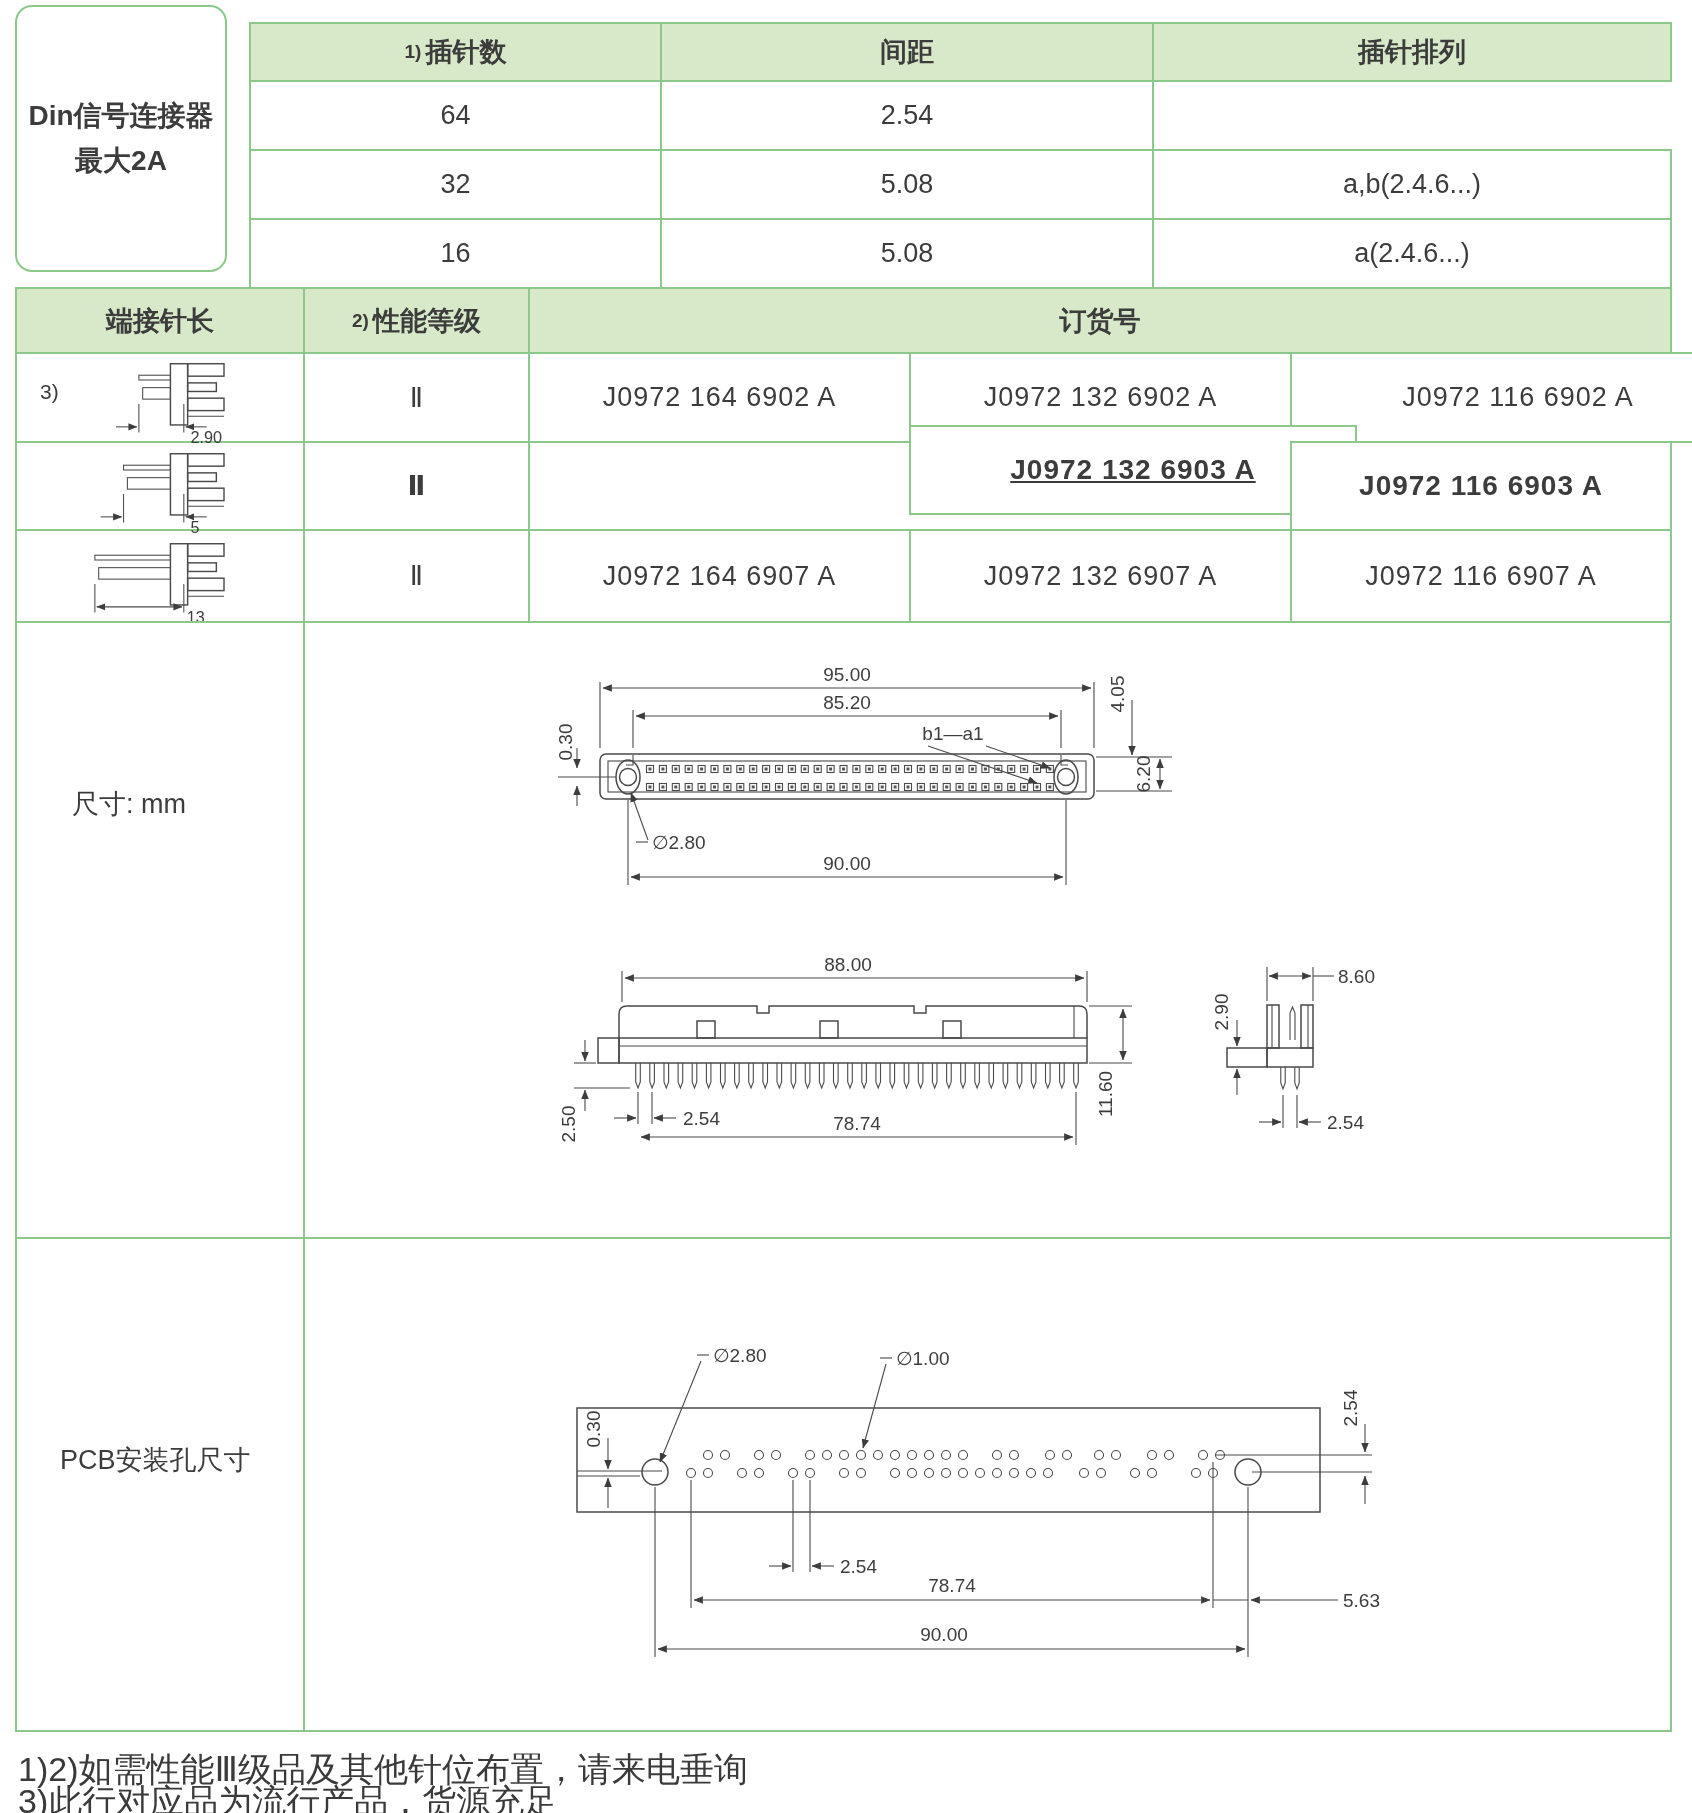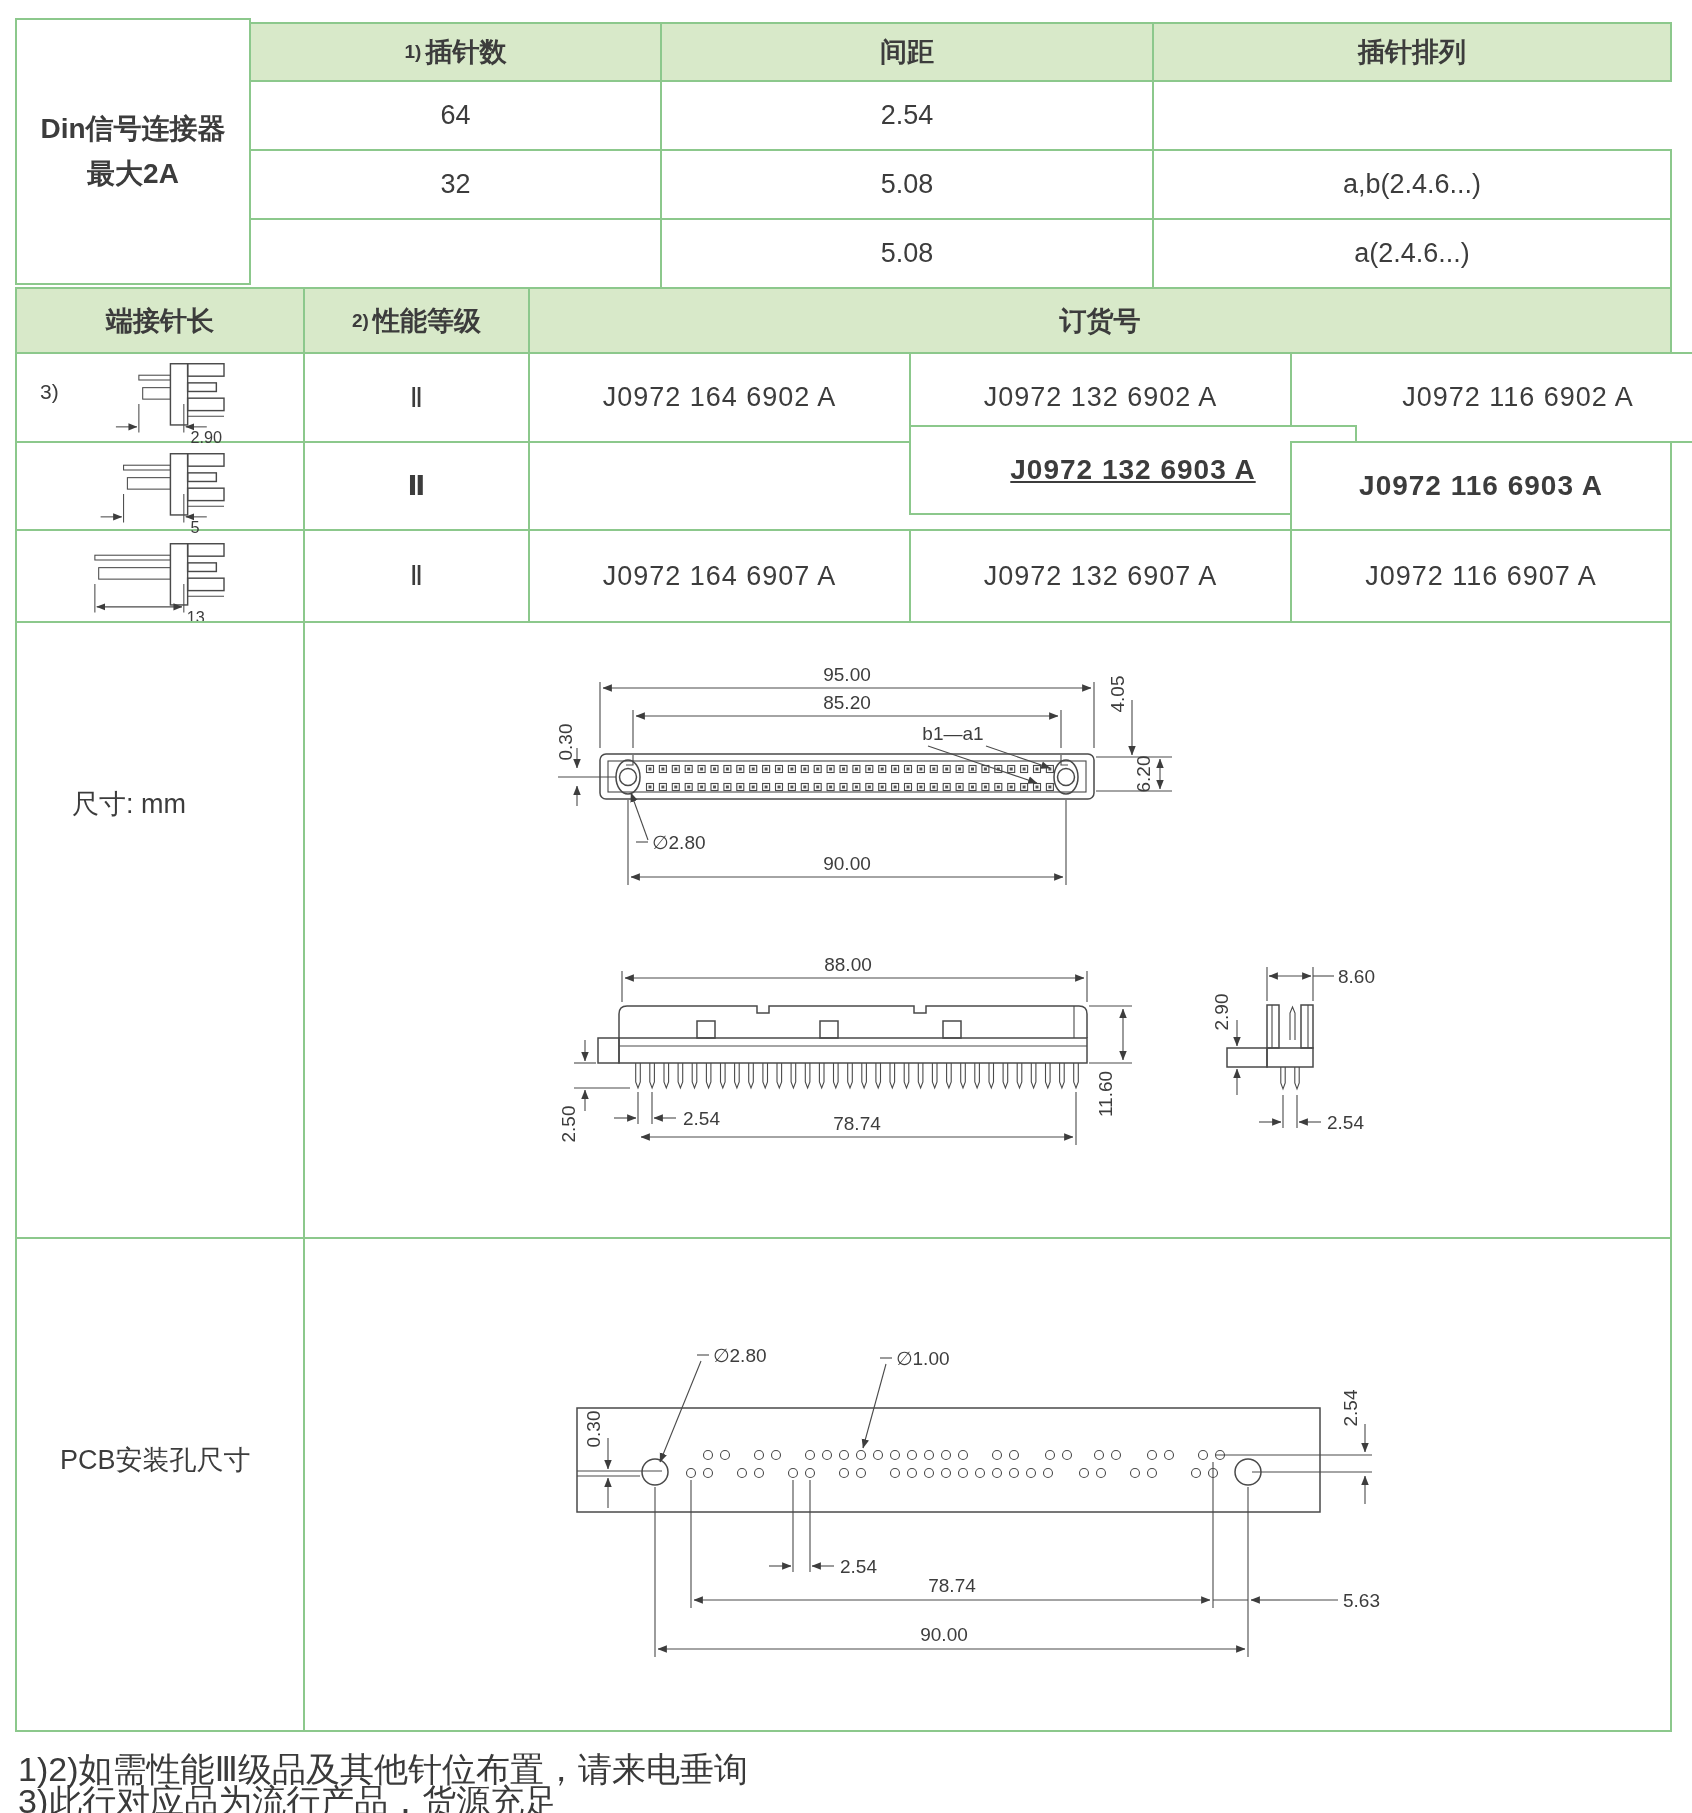--- a/index.html
+++ b/index.html
@@ -20,21 +20,21 @@
   .ln{fill:none;stroke:#4a4a4a;stroke-width:1.5;}
   .lt{fill:none;stroke:#4a4a4a;stroke-width:1.1;}
   .dim{font-family:"Liberation Sans","DejaVu Sans",sans-serif;font-size:19px;fill:#3d3d3d;}
   .dimS{font-family:"Liberation Sans","DejaVu Sans",sans-serif;font-size:17px;fill:#3d3d3d;}
 </style>
 </head>
 <body>
 
 <div id="page">
 
-  <div class="cell plabel" style="left:15px;top:18px;width:236px;height:267px;">
+  <div class="cell plabel" style="left:15px;top:5px;width:212px;height:267px;border-radius:17px;">
     <span>Din信号连接器</span>
     <span>最大2A</span>
   </div>
   <div class="cell ghead" style="left:249px;top:22px;width:413px;height:60px;">
     <span class="sup">1)</span>
     <span>插针数</span>
   </div>
   <div class="cell ghead" style="left:1152px;top:22px;width:520px;height:60px;">
     <span>插针排列</span>
   </div>
@@ -42,20 +42,21 @@
     <span>间距</span>
   </div>
 
   <div class="cell" style="left:249px;top:80px;width:413px;height:71px;">64</div>
   <div class="cell" style="left:660px;top:80px;width:494px;height:71px;">2.54</div>
 
   <div class="cell" style="left:249px;top:149px;width:413px;height:71px;">32</div>
   <div class="cell" style="left:660px;top:149px;width:494px;height:71px;">5.08</div>
   <div class="cell" style="left:1152px;top:149px;width:520px;height:71px;">a,b(2.4.6...)</div>
 
+  <div class="cell" style="left:249px;top:218px;width:413px;height:71px;">16</div>
   <div class="cell" style="left:660px;top:218px;width:494px;height:71px;">5.08</div>
   <div class="cell" style="left:1152px;top:218px;width:520px;height:71px;">a(2.4.6...)</div>
 
   <div class="cell ghead" style="left:15px;top:287px;width:290px;height:67px;">
     <span>端接针长</span>
   </div>
   <div class="cell ghead" style="left:303px;top:287px;width:227px;height:67px;">
     <span class="sup">2)</span>
     <span>性能等级</span>
   </div>

